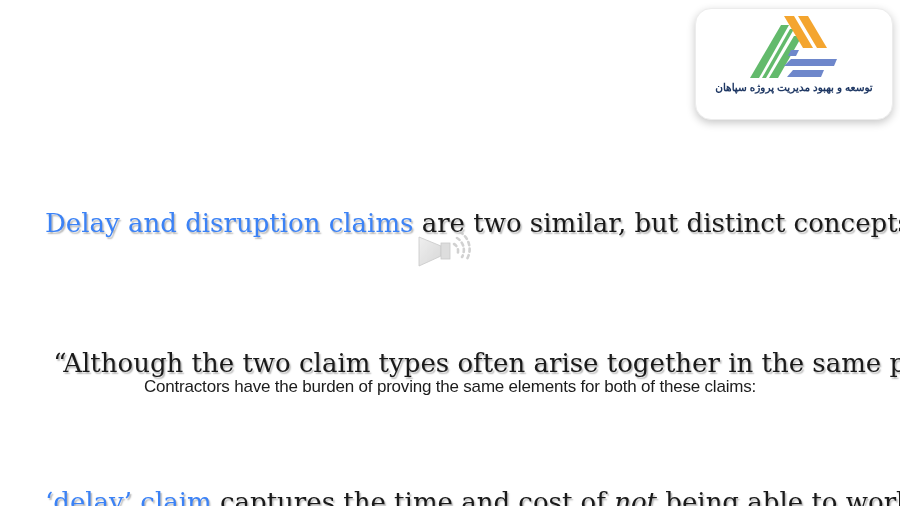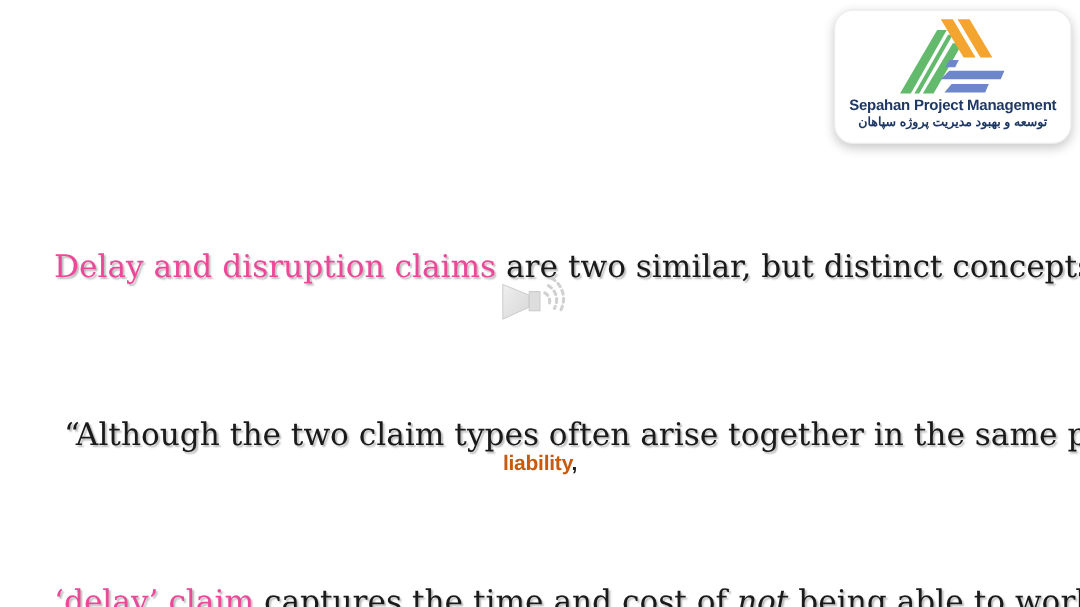--- a/index.html
+++ b/index.html
@@ -47,21 +47,21 @@
     position: absolute;
     left: 45px; top: 107px;
     width: 855px;
     font-family: "DejaVu Serif", "Liberation Serif", serif;
     font-size: 26px;
     line-height: 46.5px;
     color: #1a1a1a;
     white-space: pre;
     text-shadow: 1.5px 1.5px 1.5px rgba(0,0,0,0.28);
   }
-  .seg-red    { color: #ec4899; }
+  .seg-red    { color: #3b82f6; }
   .seg-italic { font-style: italic; }
 
   
   .audio-icon {
     position: absolute;
     left: 414px; top: 224px;
     opacity: 0.82;
   }
 
   
@@ -89,21 +89,20 @@
     <polygon points="18,64 22,64 50,15 46,15" fill="#63BA6C"></polygon>
     <polygon points="25,64 34,64 58,22 50,22" fill="#63BA6C"></polygon>
 
     <polygon points="40,2 50,2 69,34 59,34" fill="#F4A52F"></polygon>
     <polygon points="54,2 64,2 83,34 73,34" fill="#F4A52F"></polygon>
 
     <polygon points="47,36 55,36 52,42 44,42" fill="#6E87CB"></polygon>
     <polygon points="47,45 93,45 90,52 40,52" fill="#6E87CB"></polygon>
     <polygon points="49,56 80,56 77,63 43,63" fill="#6E87CB"></polygon>
   </svg>
-  <div class="logo-title">Sepahan Project Management</div>
   <div class="logo-subtitle">توسعه و بهبود مدیریت پروژه سپاهان</div>
 </div>
 
 <div class="body-text">
   <div><span class="seg-red">Delay and disruption claims</span><span> are two similar, but distinct concepts.</span></div>
   <div><span> “Although the two claim types often arise together in the same project,</span></div>
   <div><span class="seg-red">‘delay’ claim</span><span> captures the time and cost of </span><span class="seg-italic">not</span><span> being able to work,</span></div>
   
   
 </div>
@@ -121,14 +120,14 @@
   <rect x="27" y="19" width="9" height="16" fill="#d6d6d6" stroke="#bdbdbd" stroke-width="0.8"></rect>
 
   <g stroke="#c7c7c7" stroke-width="2.6" fill="none" stroke-dasharray="3.2,3.4" stroke-linecap="round">
     <path d="M40 20 A 8 8 0 0 1 43 31"></path>
     <path d="M43 14 A 14 14 0 0 1 48 33"></path>
     <path d="M46 8  A 20 20 0 0 1 53 35"></path>
   </g>
 </svg>
 
 <div class="footer-block">
-  <div class="footer-item"><span class="part-orange">liability</span><span class="part-dark">,</span></div>
+  <div class="footer-intro">Contractors have the burden of proving the same elements for both of these claims:</div>
 </div>
 
 </body></html>

